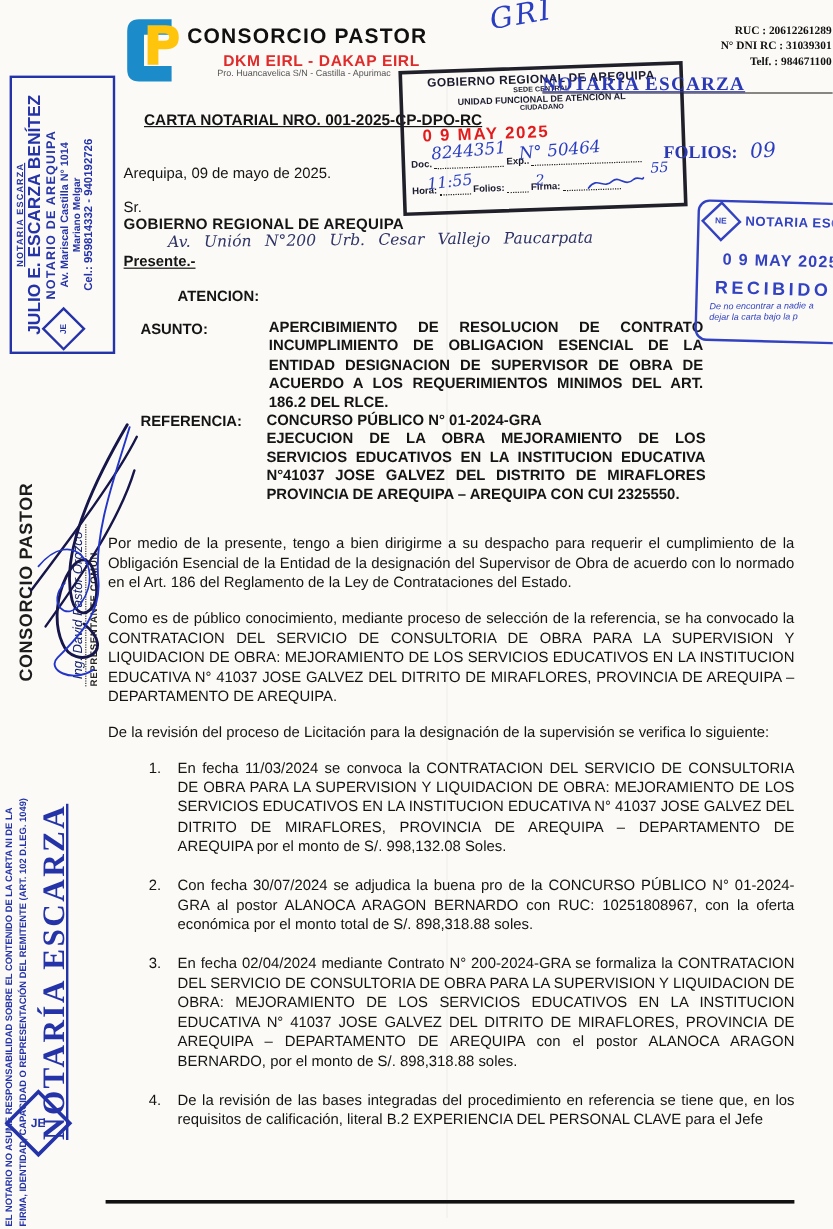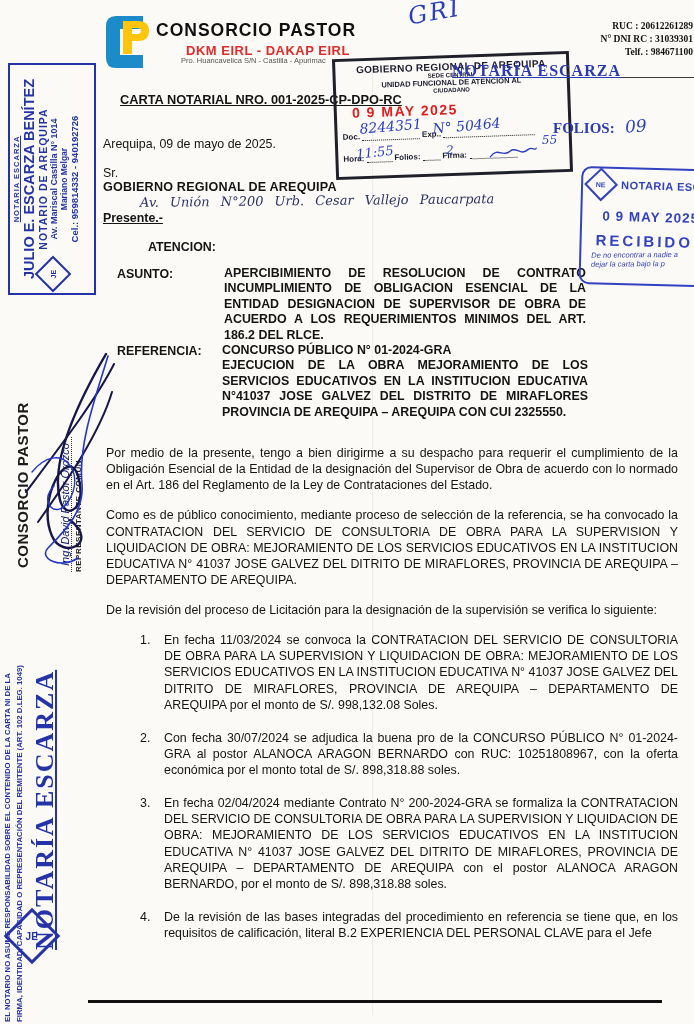--- a/index.html
+++ b/index.html
@@ -63,21 +63,21 @@
   .hand-addr{left:140px;top:193px;font-size:13px;color:#2e3366;transform:rotate(-.6deg);word-spacing:7px;white-space:nowrap;}
   .presente{left:103px;top:211px;font-size:12.4px;font-weight:bold;text-decoration:underline;}
   .lbl{font-size:12.4px;font-weight:bold;}
   .atn-l{left:117px;top:240px;margin-left:31px;}
   .atn-v{left:222px;top:240px;letter-spacing:.2px;}
   .asu-l{left:117px;top:267px;}
   .asu-v{left:224px;top:266px;width:362px;text-align:justify;line-height:1.24;}
   .ref-l{left:117px;top:344px;}
   .ref-v{left:222px;top:343px;width:366px;line-height:1.24;}
   .ref-v .jp{text-align:justify;}
-  .body-block{left:90px;top:445px;width:572px;font-size:12.4px;line-height:1.3;margin-left:16px;}
+  .body-block{left:90px;top:445px;width:572px;font-size:12.4px;line-height:1.3;}
   .body-block p{margin:0 0 14px;text-align:justify;}
   .list{margin-left:34px;}
   .item{display:flex;gap:9px;margin-bottom:17px;}
   .item .num{flex:none;width:15px;}
   .item .txt{flex:1;text-align:justify;}
   .bottom-rule{left:88px;top:1000px;width:574px;height:3px;background:#111;}
 
   
   .notary-stamp{left:8px;top:295px;width:232px;height:88px;border:2.5px solid #2533a8;
                 color:#2533a8;text-align:center;padding-top:2px;box-sizing:border-box;}

